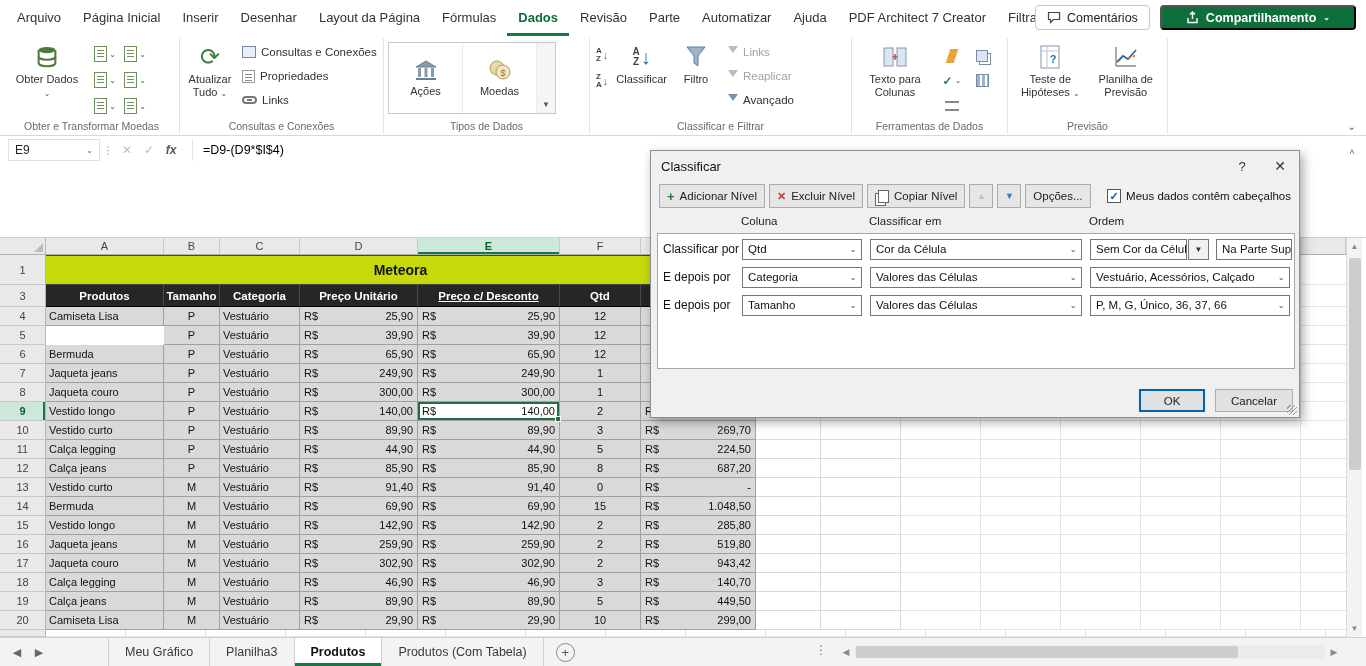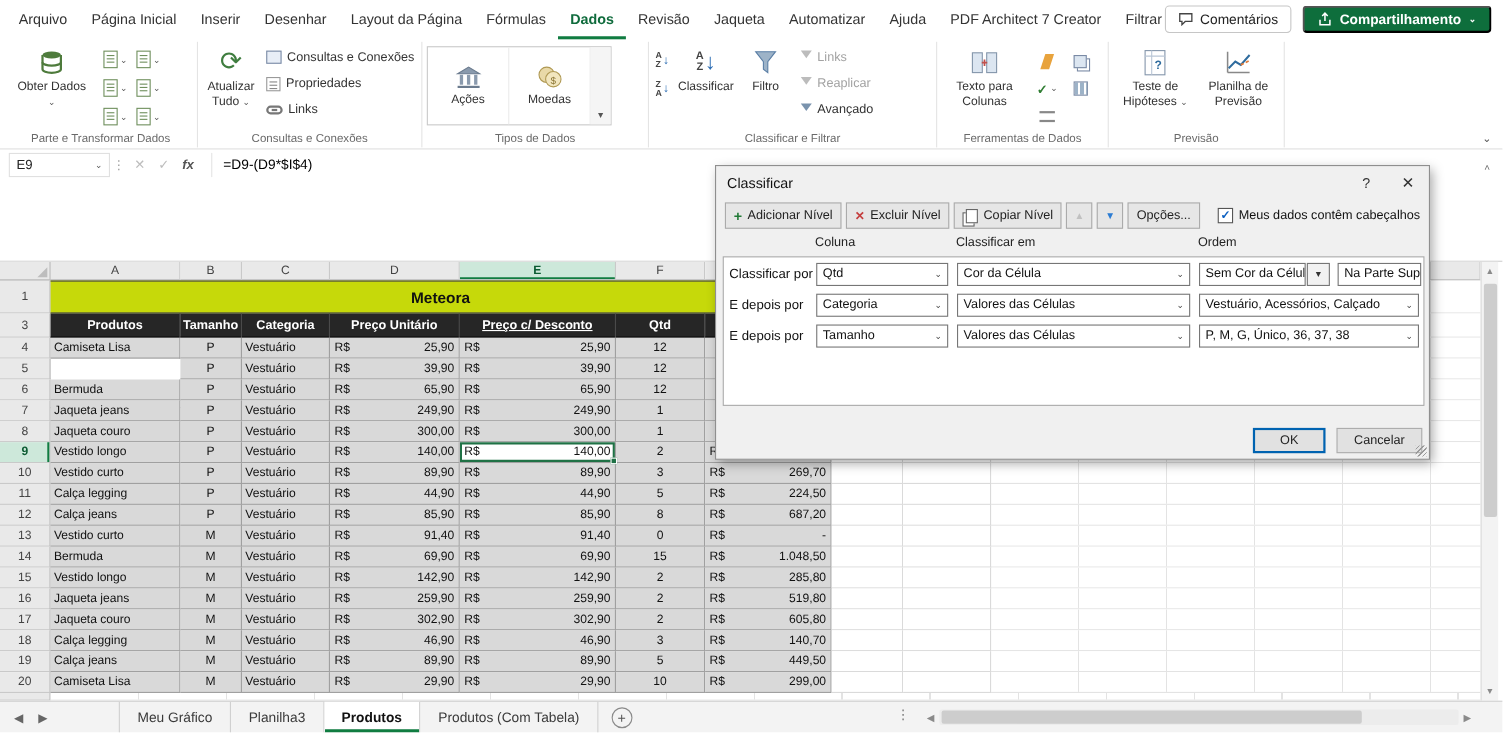--- a/index.html
+++ b/index.html
@@ -9,21 +9,21 @@
 
   
   .tabstrip{position:absolute;left:0;top:0;width:1366px;height:36px;background:#fff;
     display:flex;align-items:center}
   #ribbon-tabs{display:flex;align-items:center;height:36px;padding-left:6px}
   .rtab{padding:0 11px;font-size:13px;color:#333;height:36px;line-height:36px;white-space:nowrap;cursor:default}
   .rtab.active{color:#0f6b3c;font-weight:bold;box-shadow:inset 0 -3px 0 #107C41}
   .topright{position:absolute;right:10px;top:5px;display:flex;gap:10px;align-items:center}
   .comments-btn{display:flex;align-items:center;gap:6px;height:25px;padding:0 11px;
     border:1px solid #c6c6c6;border-radius:4px;background:#fff;font-size:12.5px;color:#222}
-  .share-btn{display:flex;align-items:center;gap:7px;height:25px;padding:0 12px;border-radius:4px;
+  .share-btn{display:flex;align-items:center;gap:7px;height:25px;padding:0 24px;border-radius:4px;
     background:#0e6e3c;color:#fff;font-size:12.5px;font-weight:bold}
   .share-btn .chev{color:#fff}
 
   
   .ribbon{position:absolute;left:0;top:36px;width:1366px;height:100px;background:#fff;
     border-bottom:1px solid #d8d8d8;display:flex;padding:2px 0 0 4px}
   .rgroup{position:relative;height:96px;border-right:1px solid #e4e4e4;padding:2px 4px 16px 4px}
   .rgroup.noborder{border-right:none}
   .rgc{display:flex;align-items:flex-start;height:78px}
   .glabel{position:absolute;left:0;right:0;bottom:2px;text-align:center;font-size:10.5px;
@@ -210,21 +210,21 @@
   <div class="tabstrip">
     <div id="ribbon-tabs">
         <span class="rtab">Arquivo</span>
         <span class="rtab">Página Inicial</span>
         <span class="rtab">Inserir</span>
         <span class="rtab">Desenhar</span>
         <span class="rtab">Layout da Página</span>
         <span class="rtab">Fórmulas</span>
         <span class="rtab active">Dados</span>
         <span class="rtab">Revisão</span>
-        <span class="rtab">Jaqueta</span>
+        <span class="rtab">Parte</span>
         <span class="rtab">Automatizar</span>
         <span class="rtab">Ajuda</span>
         <span class="rtab">PDF Architect 7 Creator</span>
         <span class="rtab">Filtrar</span>
       </div>
     <div class="topright">
       <button class="comments-btn">
         <svg width="14" height="13" viewBox="0 0 14 13">
             <path d="M1.5 1.5h11v7h-6l-3 3v-3h-2z" fill="none" stroke="#444" stroke-width="1.2"></path>
           </svg>
@@ -274,21 +274,21 @@
           <div class="sicon">
               <span class="i-doc"></span>
               <span class="chev">⌄</span>
             </div>
           <div class="sicon">
               <span class="i-doc"></span>
               <span class="chev">⌄</span>
             </div>
         </div>
       </div>
-      <div class="glabel">Parte e Transformar Dados</div>
+      <div class="glabel">Obter e Transformar Moedas</div>
     </div>
 
     <div class="rgroup" style="width:204px">
       <div class="rgc">
         <div class="bigbtn">
           <span class="bicon refreshglyph">⟳</span>
           <span class="blabel"><span>Atualizar Tudo</span> <span class="chev">⌄</span></span>
         </div>
         <div class="vstack">
           <div class="smbtn">
@@ -776,21 +776,21 @@
           <span class="cur">R$</span>
           <span class="val">302,90</span>
         </div>
         <div class="cell money" style="width: 142px;">
           <span class="cur">R$</span>
           <span class="val">302,90</span>
         </div>
         <div class="cell tcent" style="width: 81px;">2</div>
         <div class="cell money" style="width: 115px;">
           <span class="cur">R$</span>
-          <span class="val">605,80</span>
+          <span class="val">943,42</span>
         </div>
         <div class="cell empty" style="width: 65px;"></div>
         <div class="cell empty tcent2" style="width: 80px;"></div>
         <div class="fill" style="width: 445px;"></div>
       </div>
       <div class="srow drow">
         <div class="gut" style="width: 46px;">18</div>
         <div class="cell tleft" style="width: 118px;">Calça legging</div>
         <div class="cell tcent" style="width: 56px;">M</div>
         <div class="cell tleft" style="width: 80px;">Vestuário</div>
@@ -945,21 +945,21 @@
         <span class="lrlabel">E depois por</span>
         <div class="combo cb-col">
             <span>Tamanho</span>
             <span class="car">⌄</span>
           </div>
         <div class="combo cb-on">
             <span>Valores das Células</span>
             <span class="car">⌄</span>
           </div>
         <div class="combo cb-ord">
-            <span>P, M, G, Único, 36, 37, 38</span>
+            <span>P, M, G, Único, 36, 37, 66</span>
             <span class="car">⌄</span>
           </div>
       </div>
     </div>
     <div class="dlg-foot">
       <div class="btn-ok">OK</div>
       <div class="btn-cancel">Cancelar</div>
     </div>
     <div class="grip"></div>
   </div>

